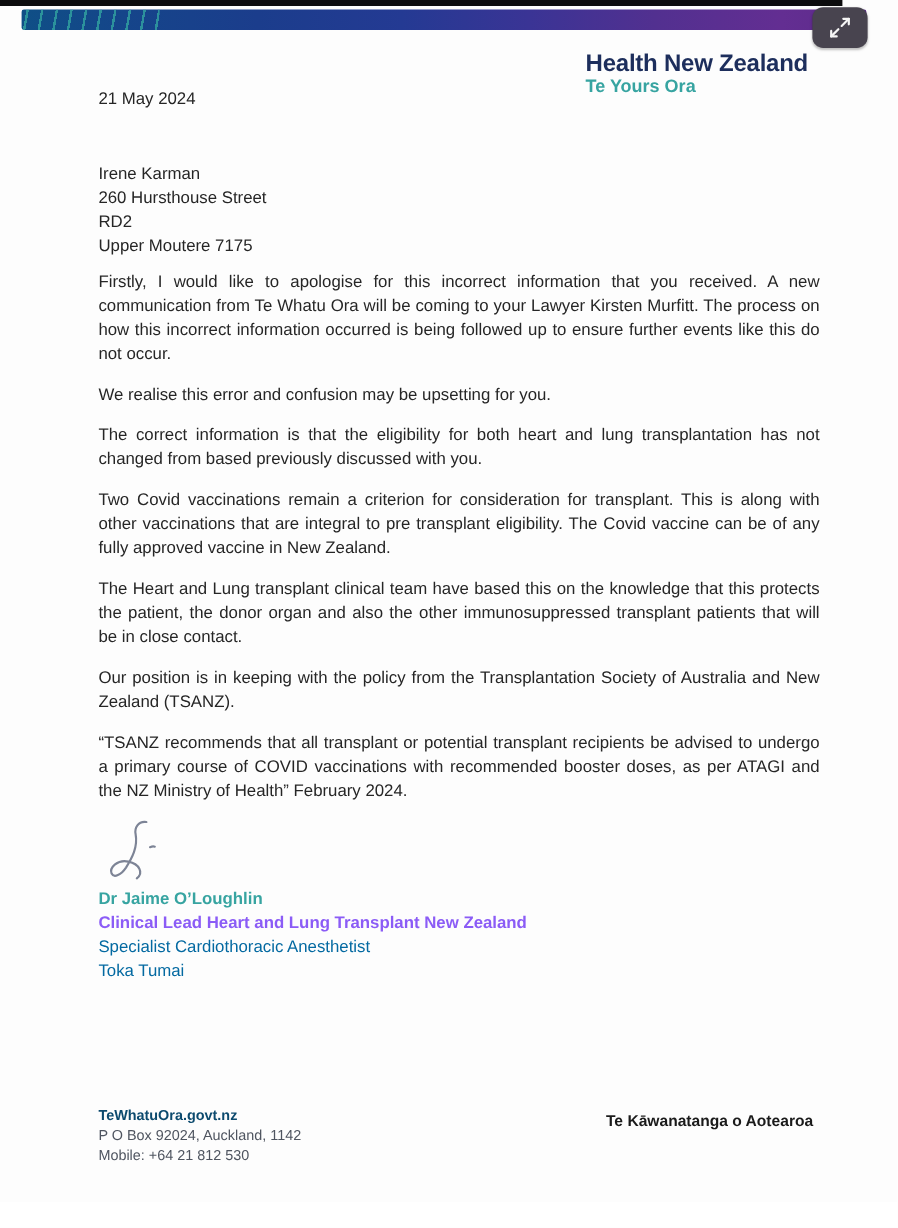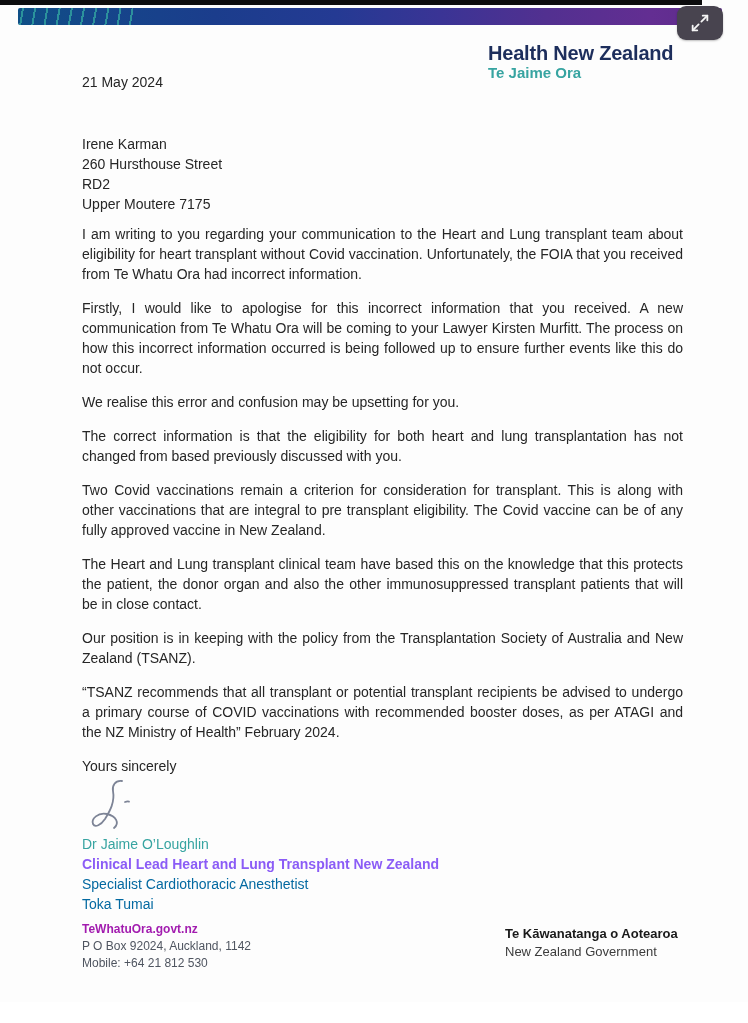--- a/index.html
+++ b/index.html
@@ -30,26 +30,26 @@
   .logo-line2{font-size:15px;font-weight:bold;color:#37a4a1;margin-top:2px;}
   
   .letter{position:absolute;left:82px;top:72px;width:601px;font-size:14px;line-height:20px;}
   .date{margin-bottom:42px;}
   .recipient{margin-bottom:10px;}
   .salutation{margin-bottom:10px;}
   p.para{margin:0 0 14px 0;text-align:justify;}
   .closing{margin:6px 0 0 0;}
   .signature{margin:2px 0 0 6px;height:56px;}
   .signatory{line-height:20px;}
-  .signatory-name{color:#37a4a1;font-weight:normal;}
+  .signatory-name{color:#37a4a1;font-weight:bold;}
   .signatory-title1{font-weight:bold;color:#8b5cf6;}
   .signatory-title2,.signatory-title3{color:#0369a1;}
   
   .footer-left{position:absolute;left:82px;top:921px;font-size:12px;line-height:17px;color:#4f5560;}
-  .footer-website{color:#a21caf;font-weight:bold;}
+  .footer-website{color:#0c4a6e;font-weight:bold;}
   .footer-right{position:absolute;left:505px;top:925px;font-size:13px;line-height:18px;}
   .govt-maori{font-weight:bold;color:#1a1a1a;}
   .govt-english{color:#3c3c3c;}
   .bottom-artifact{position:absolute;left:330px;top:1014px;width:95px;height:9px;background:#eef4f5;border-radius:2px;}
 </style>
 </head>
 <body>
 
 <div class="page">
 
@@ -63,44 +63,42 @@
         <path d="M13.5 10.5 L20 4"></path>
           <path d="M15 4 H20 V9"></path>
         <path d="M10.5 13.5 L4 20"></path>
           <path d="M9 20 H4 V15"></path>
       </svg>
     </span>
   </div>
 
   <div class="logo">
     <div class="logo-line1">Health New Zealand</div>
-    <div class="logo-line2">Te Jaime Ora</div>
+    <div class="logo-line2">Te Yours Ora</div>
   </div>
 
   <div class="letter">
     <div class="date">21 May 2024</div>
 
     <div class="recipient">
       <div>Irene Karman</div>
       <div>260 Hursthouse Street</div>
       <div>RD2</div>
       <div>Upper Moutere 7175</div>
     </div>
 
 
-    <p class="para">I am writing to you regarding your communication to the Heart and Lung transplant team about eligibility for heart transplant without Covid vaccination. Unfortunately, the FOIA that you received from Te Whatu Ora had incorrect information.</p>
     <p class="para">Firstly, I would like to apologise for this incorrect information that you received.  A new communication from Te Whatu Ora will be coming to your Lawyer Kirsten Murfitt. The process on how this incorrect information occurred is being followed up to ensure further events like this do not occur.</p>
     <p class="para">We realise this error and confusion may be upsetting for you.</p>
     <p class="para">The correct information is that the eligibility for both heart and lung transplantation has not changed from based previously discussed with you.</p>
     <p class="para">Two Covid vaccinations remain a criterion for consideration for transplant. This is along with other vaccinations that are integral to pre transplant eligibility. The Covid vaccine can be of any fully approved vaccine in New Zealand.</p>
     <p class="para">The Heart and Lung transplant clinical team have based this on the knowledge that this protects the patient, the donor organ and also the other immunosuppressed transplant patients that will be in close contact.</p>
     <p class="para">Our position is in keeping with the policy from the Transplantation Society of Australia and New Zealand (TSANZ).</p>
     <p class="para">“TSANZ recommends that all transplant or potential transplant recipients be advised to undergo a primary course of COVID vaccinations with recommended booster doses, as per ATAGI and the NZ Ministry of Health” February 2024.</p>
 
-    <div class="closing">Yours sincerely</div>
 
     <div class="signature">
       <svg width="64" height="56" viewBox="0 0 64 56" fill="none" stroke="#7d8496" stroke-width="1.8" stroke-linecap="round">
         <path d="M34 3 C27 2 24 8 25 13 C27 24 22 33 17 41 C13 47 7 50 5 46 C3 41 10 34 19 36 C28 38 32 45 26 50"></path>
         <path d="M37 24 C38.5 23.4 40 23.2 41 23.6"></path>
       </svg>
     </div>
 
     <div class="signatory">
       <div class="signatory-name">Dr Jaime O’Loughlin</div>
@@ -111,17 +109,16 @@
   </div>
 
   <div class="footer-left">
     <div class="footer-website">TeWhatuOra.govt.nz</div>
     <div>P O Box 92024, Auckland, 1142</div>
     <div>Mobile: +64 21 812 530</div>
   </div>
 
   <div class="footer-right">
     <div class="govt-maori">Te Kāwanatanga o Aotearoa</div>
-    <div class="govt-english">New Zealand Government</div>
   </div>
 
   <div class="bottom-artifact"></div>
 </div>
 
 </body></html>

